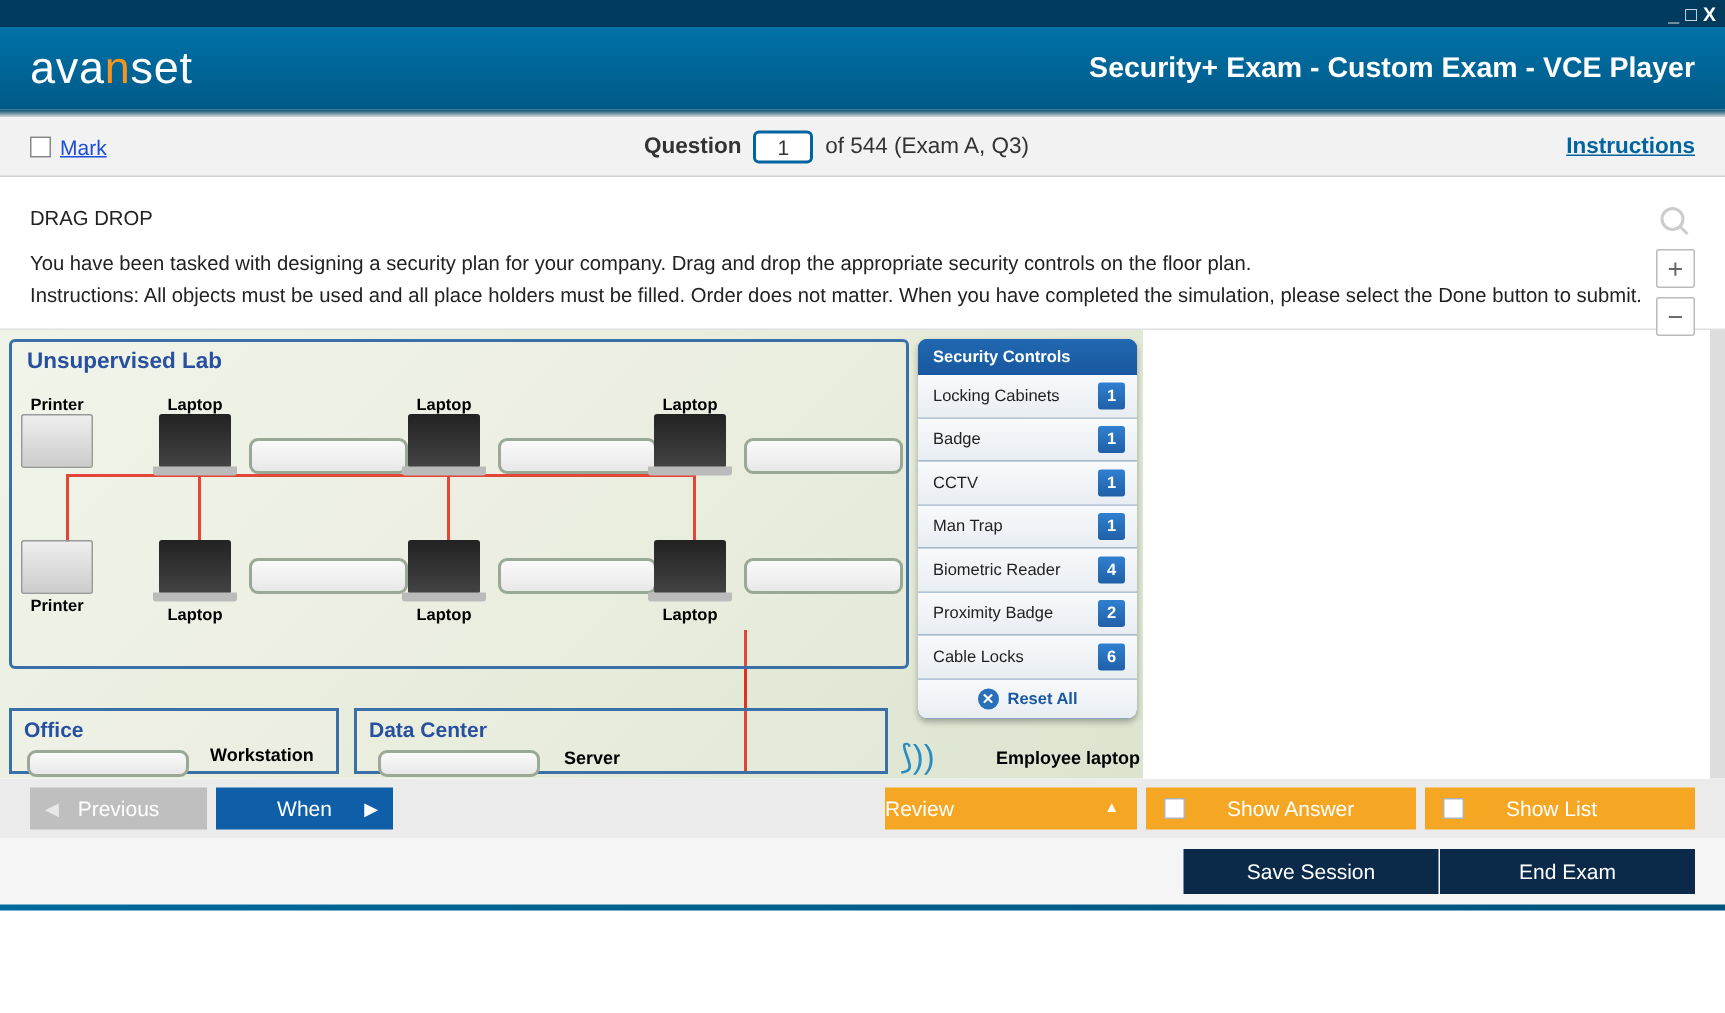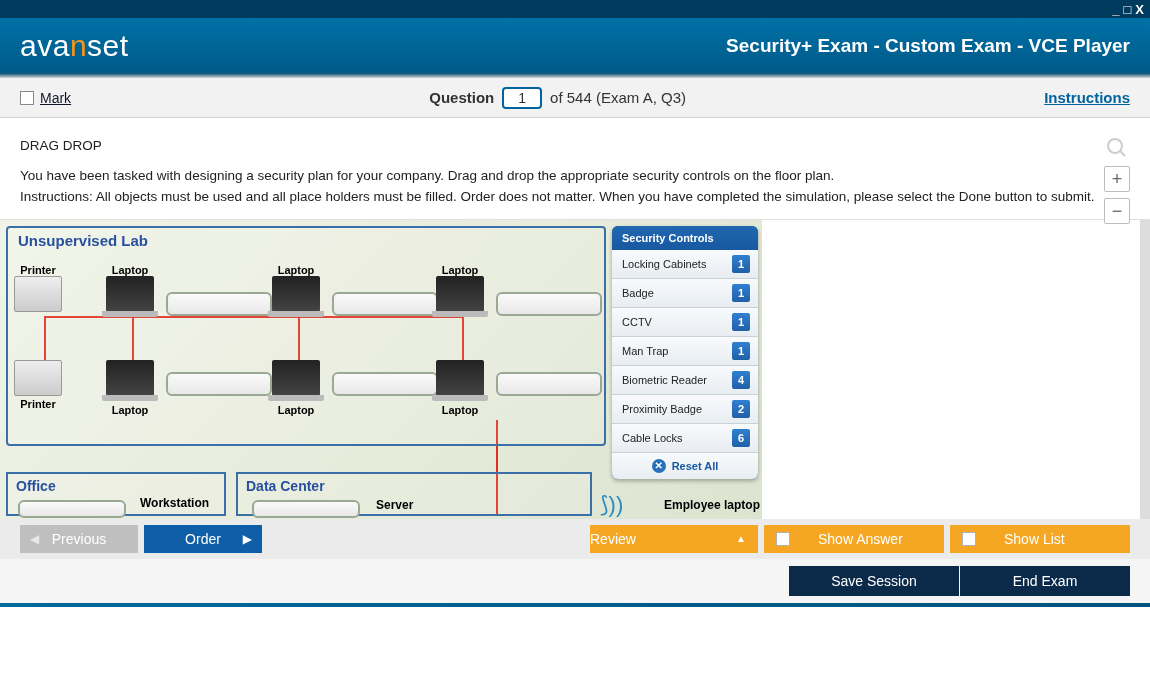--- a/index.html
+++ b/index.html
@@ -13,21 +13,21 @@
     .top-header { height: 55px; background: linear-gradient(to bottom, #0071a7, #005a88); display: flex; align-items: center; padding: 0 20px; }
     .logo { font-size: 30px; font-weight: 300; color: #fff; letter-spacing: 0.5px; font-family: 'Trebuchet MS', sans-serif; }
     .logo-accent { color: #f7941d; }
     .exam-title { flex: 1; text-align: right; color: #fff; font-size: 19px; font-weight: 600; }
     .top-header-border { height: 5px; background: linear-gradient(to bottom, #004a6e, #d4d4d4); }
     
     
     .question-bar { height: 40px; background: #f2f2f2; border-bottom: 1px solid #d0d0d0; display: flex; align-items: center; padding: 0 20px; }
     .mark-group { display: flex; align-items: center; gap: 6px; }
     .mark-checkbox { width: 14px; height: 14px; border: 1px solid #888; background: #fff; }
-    .mark-label { text-decoration: underline; font-size: 14px; color: #0f172a; }
+    .mark-label { text-decoration: underline; font-size: 14px; color: #1d4ed8; }
     .question-center { flex: 1; display: flex; align-items: center; justify-content: center; gap: 8px; font-size: 15px; color: #333; }
     .question-center .q-label { font-weight: bold; }
     .q-number { border: 2px solid #0064a0; border-radius: 4px; padding: 1px 14px; background: #fff; color: #333; font-size: 14px; }
     .instructions-link { color: #0064a0; text-decoration: underline; font-size: 15px; font-weight: bold; cursor: pointer; }
     
     
     .content-area { position: relative; background: #fff; }
     .question-text { padding: 18px 20px 12px 20px; font-size: 13.5px; color: #222; line-height: 1.5; }
     .question-text .drag-drop { font-weight: normal; margin-bottom: 10px; }
     
@@ -247,21 +247,21 @@
     <div class="simulation-right"></div>
   </div>
 </div>
 
 <div class="bottom-bar">
   <div class="nav-btn prev">
     <span class="arrow">◀</span>
     <span>Previous</span>
   </div>
   <div class="nav-btn next">
-    <span>Order</span>
+    <span>When</span>
     <span class="arrow">▶</span>
   </div>
   <div class="spacer"></div>
   <div class="review-btn">
     <span>Review</span>
     <span class="tri">▲</span>
   </div>
   <div class="toggle-btn">
     <div class="toggle-cb"></div>
     <span>Show Answer</span>

